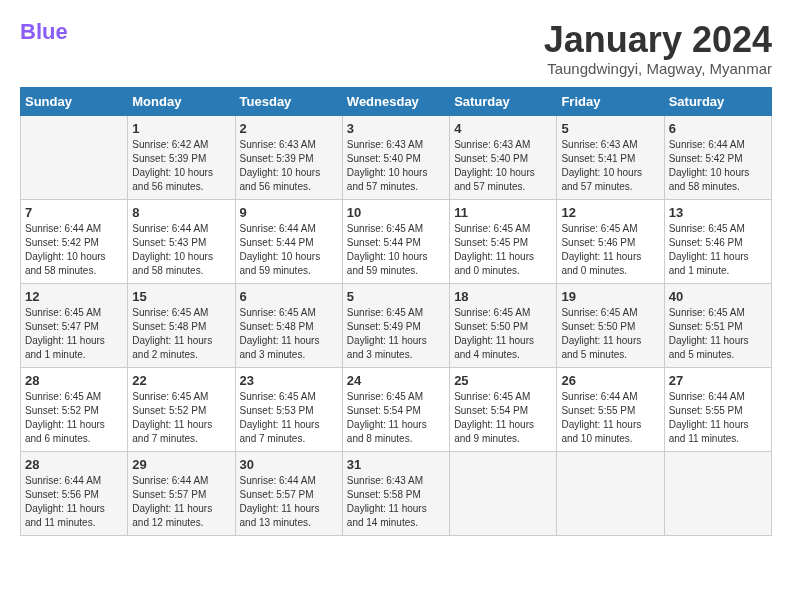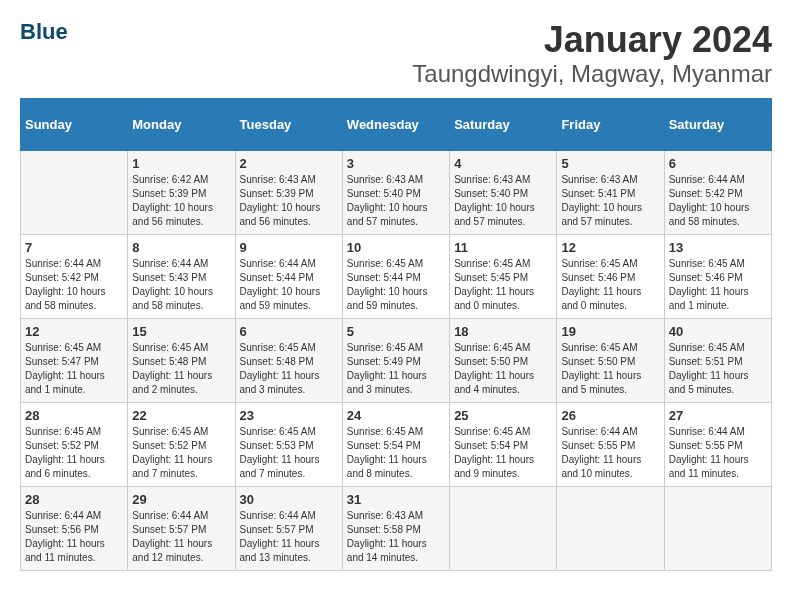--- a/index.html
+++ b/index.html
@@ -23,21 +23,21 @@
       line-height: 1.1;
     }
     .logo-general {
       font-size: 22px;
       font-weight: bold;
       color: #333;
     }
     .logo-blue {
       font-size: 22px;
       font-weight: bold;
-      color: #0c4a6e;
+      color: #8b5cf6;
     }
     .logo-bird {
       width: 28px;
       height: 24px;
       margin-left: 4px;
     }
     .logo-row {
       display: flex;
       align-items: center;
     }
@@ -45,32 +45,32 @@
       text-align: right;
       margin-left: 8px;
     }
     .month-title {
       font-size: 36px;
       font-weight: bold;
       color: #333;
       line-height: 1.1;
     }
     .location-title {
-      font-size: 24px;
+      font-size: 15px;
       color: #555;
     }
     table {
       width: 100%;
       border-collapse: collapse;
       font-size: 11px;
     }
     thead tr th {
       background-color: #2a7ab5;
       color: #fff;
-      padding: 18px 4px;
+      padding: 6px 4px;
       text-align: left;
       font-size: 13px;
       font-weight: bold;
       border: 1px solid #2a7ab5;
     }
     tbody tr td {
       vertical-align: top;
       padding: 5px 4px;
       border: 1px solid #ccc;
       min-height: 80px;

